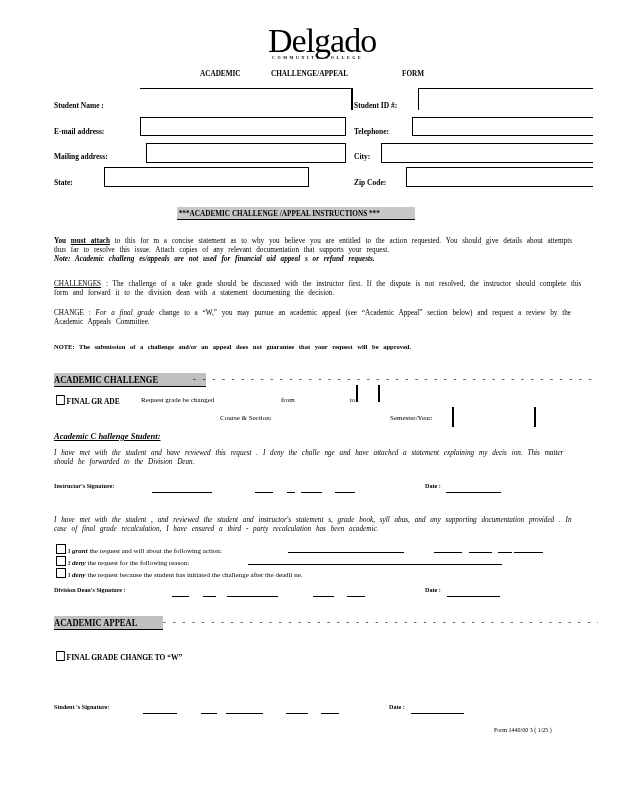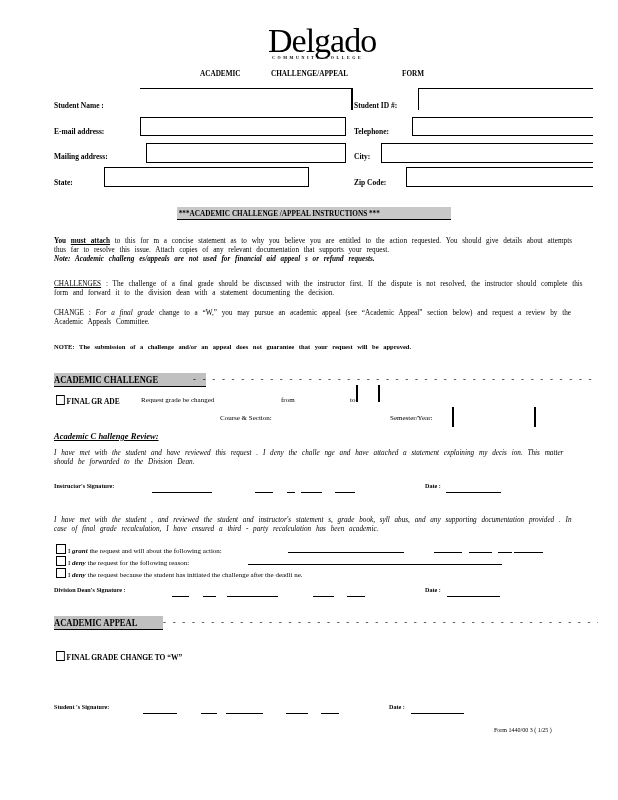--- a/index.html
+++ b/index.html
@@ -16,21 +16,21 @@
   .logo-sub {
     left: 272px; top: 56px; font-size: 4px; letter-spacing: 2.6px;
     font-weight: bold; line-height: 4px;
   }
   .title { top: 68px; font-size: 8.5px; font-weight: bold; transform: scaleX(0.85); transform-origin: left; }
   .lbl { font-size: 8.5px; font-weight: bold; transform: scaleX(0.88); transform-origin: left; }
   .box { position: absolute; border: 1.5px solid #000; box-sizing: border-box; background: #fff; }
   .box.open-right { border-right: none; }
   .box.open-left { border-left: none; }
   .instr-hdr {
-    left: 177px; top: 207px; width: 274px; height: 12px; background: #c8c8c8;
+    left: 177px; top: 207px; width: 238px; height: 12px; background: #c8c8c8;
     border-bottom: 1.5px solid #000;
     font-size: 8.5px; font-weight: bold; line-height: 12px;
   }
   .instr-hdr span { display: inline-block; transform: scaleX(0.85); transform-origin: left; padding-left: 2px; }
   .para {
     font-size: 7.2px; line-height: 9.2px; white-space: normal;
     transform: scaleX(1); word-spacing: 3px;
   }
   .it { font-style: italic; }
   .bd { font-weight: bold; }
@@ -84,21 +84,21 @@
 <div class="box open-right" style="left:406px; top:167px; width:187px; height:20px;"></div>
 
 <div class="abs instr-hdr"><span>***ACADEMIC        CHALLENGE      /APPEAL    INSTRUCTIONS         ***</span></div>
 
 <div class="abs para" style="left:54px; top:237px; width:530px;">
   <span class="bd">You </span><span class="bd ul">must  attach</span><span> to this for m a concise statement as to why you believe you are entitled to the action requested. You should give details about attempts thus far to resolve this issue. Attach copies of any relevant documentation that supports your request.</span><br>
   <span class="it bd">Note: Academic challeng es/appeals are not used for financial aid appeal s or refund requests.</span>
 </div>
 
 <div class="abs para" style="left:54px; top:280px; width:530px;">
-  <span class="ul">CHALLENGES</span><span> : The challenge of a final grade should be discussed with the instructor first. If the dispute is not resolved, the instructor should complete this form and forward it to the division dean with a statement documenting the decision.</span>
+  <span class="ul">CHALLENGES</span><span> : The challenge of a take grade should be discussed with the instructor first. If the dispute is not resolved, the instructor should complete this form and forward it to the division dean with a statement documenting the decision.</span>
 </div>
 
 <div class="abs para" style="left:54px; top:309px; width:530px;">
   <span>CHANGE</span> : <span class="it">For a final grade</span><span> change to a “W,” you may pursue an academic appeal (see “Academic Appeal” section below) and request a review by the Academic Appeals Committee.</span>
 </div>
 
 <div class="abs para bd" style="left:54px; top:342px; width:530px; font-size:6.5px;">NOTE:   The submission   of a challenge   and/or  an appeal  does  not  guarantee   that  your  request  will  be  approved.</div>
 
 <div class="abs sec-hdr" style="left:54px; top:373px; width:152px;"><span>ACADEMIC        CHALLENGE</span></div>
 <div class="abs dashes" style="left:193px; top:374px; width:405px; overflow:hidden;">- - - - - - - - - - - - - - - - - - - - - - - - - - - - - - - - - - - - - - - - - - - - - - - - - - - - - - - - - - - - - - - - - - -</div>
@@ -110,21 +110,21 @@
 <div class="abs small" style="left:281px; top:396px;">from</div>
 <div class="abs small" style="left:350px; top:396px;text-align:right;">to</div>
 <div class="vline" style="left:356px; top:385px; height:17px;"></div>
 <div class="vline" style="left:378px; top:385px; height:17px;"></div>
 
 <div class="abs small" style="left:220px; top:414px;">Course    &amp;  Section:</div>
 <div class="abs small" style="left:390px; top:414px;">Semester/Year:</div>
 <div class="vline" style="left:452px; top:407px; height:20px;"></div>
 <div class="vline" style="left:534px; top:407px; height:20px;"></div>
 
-<div class="abs it bd ul" style="left:54px; top:431px; font-size:8.5px;">Academic    C hallenge    Review:</div>
+<div class="abs it bd ul" style="left:54px; top:431px; font-size:8.5px;">Academic    C hallenge    Student:</div>
 
 <div class="abs para it" style="left:54px; top:449px; width:520px;">I have met with the student and have reviewed this request . I deny the challe nge and have attached a statement explaining my decis ion. This matter should be forwarded to the Division Dean.</div>
 
 <div class="abs lbl" style="left:54px; top:482px; font-size:7px;">Instructor's      Signature:</div>
 <div class="sigline" style="left:152px; top:492px; width:60px;"></div>
 <div class="sigline" style="left:255px; top:492px; width:18px;"></div>
 <div class="sigline" style="left:287px; top:492px; width:8px;"></div>
 <div class="sigline" style="left:301px; top:492px; width:21px;"></div>
 <div class="sigline" style="left:335px; top:492px; width:20px;"></div>
 <div class="abs lbl" style="left:425px; top:482px; font-size:7px;">Date   :</div>

